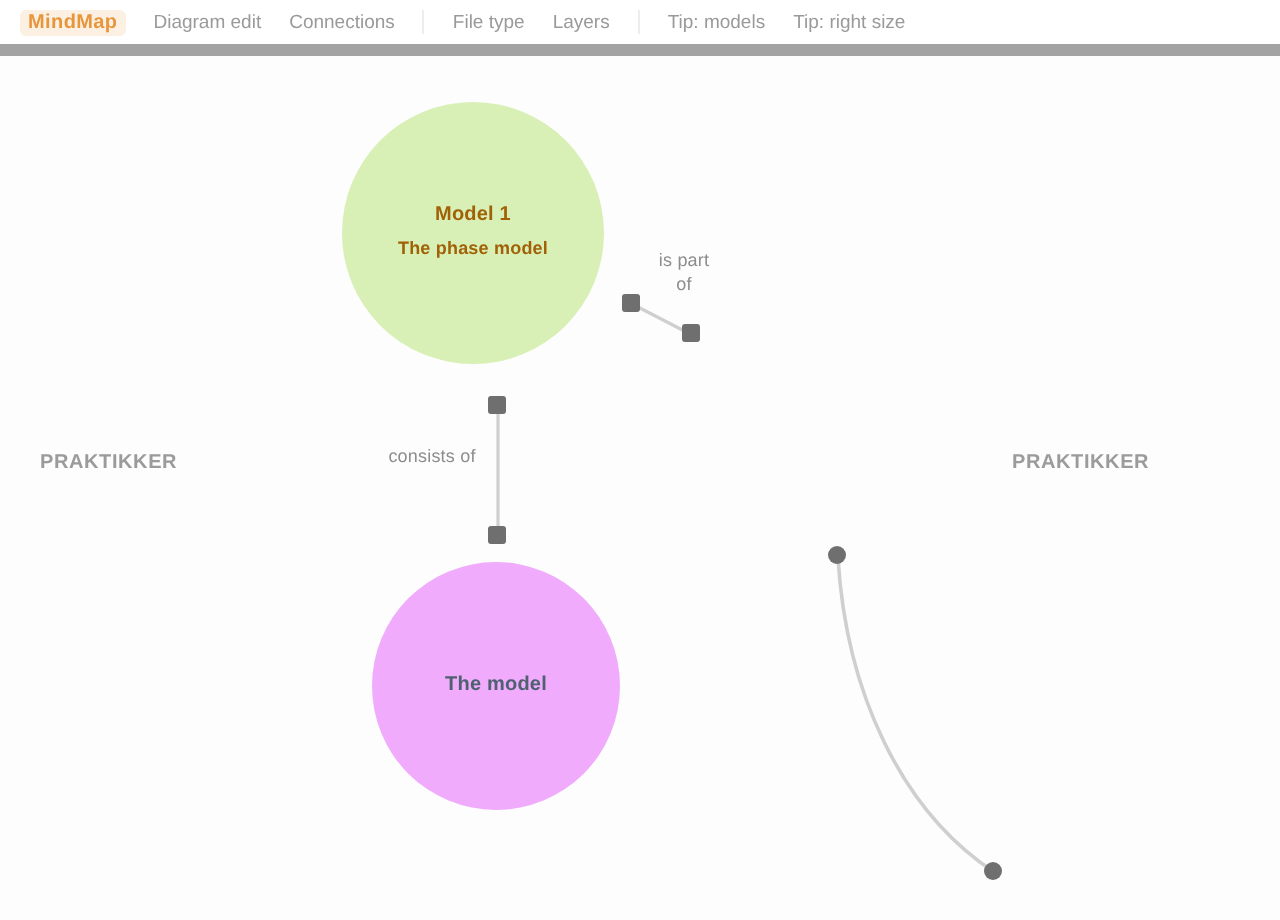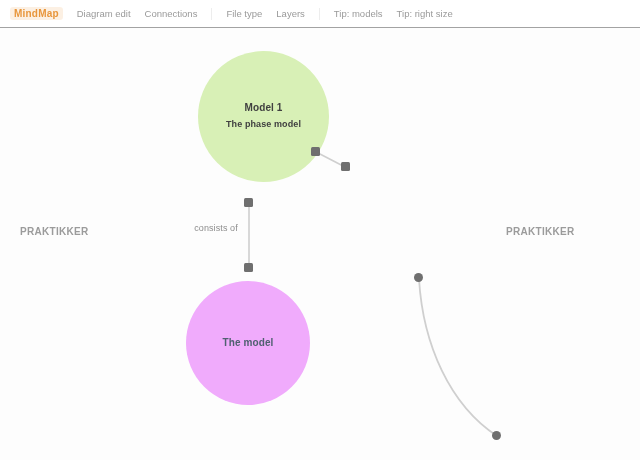--- a/index.html
+++ b/index.html
@@ -13,21 +13,21 @@
   
   #canvas{
     position:relative;width:640px;height:460px;
     background:#fdfdfd;
   }
 
   
   #toolbar{
     position:absolute;left:0;top:0;width:640px;height:28px;
     background:#ffffff;
-    border-bottom:1px solid #a3a3a3;
+    border-bottom:6px solid #a3a3a3;
     display:flex;align-items:center;
     padding:0 10px;box-sizing:border-box;
     gap:14px;
     z-index:40;
   }
   .brand{
     color:#e8963c;
     font-size:10px;font-weight:bold;
     letter-spacing:.2px;white-space:nowrap;
     padding:1px 4px;border-radius:3px;
@@ -58,23 +58,23 @@
   }
   .node .n-title{
     font-size:10px;font-weight:bold;line-height:1.25;
     letter-spacing:.1px;
   }
   .node .n-sub{
     font-size:9px;line-height:1.3;margin-top:4px;
     font-weight:bold;letter-spacing:.1px;
   }
   #node-green{
-    left:198px;top:51px;width:131px;height:131px;
+    left:171px;top:51px;width:131px;height:131px;
     background:#d8f0b6;
-    color:#404040;
+    color:#a16207;
   }
   #node-pink{
     left:352px;top:131px;width:125px;height:125px;
     background:#f5dbec;
     color:#6a5b66;
   }
   #node-blue{
     left:186px;top:281px;width:124px;height:124px;
     background:#f0abfc;
     color:#4f6070;
@@ -140,20 +140,22 @@
 model</div>
   </div>
 
 
   <div class="node" id="node-blue">
     <div class="n-title">The
 model</div>
   </div>
 
   <div class="edge-label" id="lbl-green-blue">consists of</div>
+  <div class="edge-label" id="lbl-green-pink">is part
+of</div>
 
   <div class="side-label" id="side-left">PRAKTIKKER</div>
   <div class="side-label" id="side-right">PRAKTIKKER</div>
 
   <div class="handle" style="left:244px;top:198px"></div>
   <div class="handle" style="left:244px;top:263px"></div>
   <div class="handle" style="left:311px;top:147px"></div>
   <div class="handle" style="left:341px;top:162px"></div>
   <div class="handle round" style="left:414px;top:273px"></div>
   <div class="handle round" style="left:492px;top:431px"></div>

